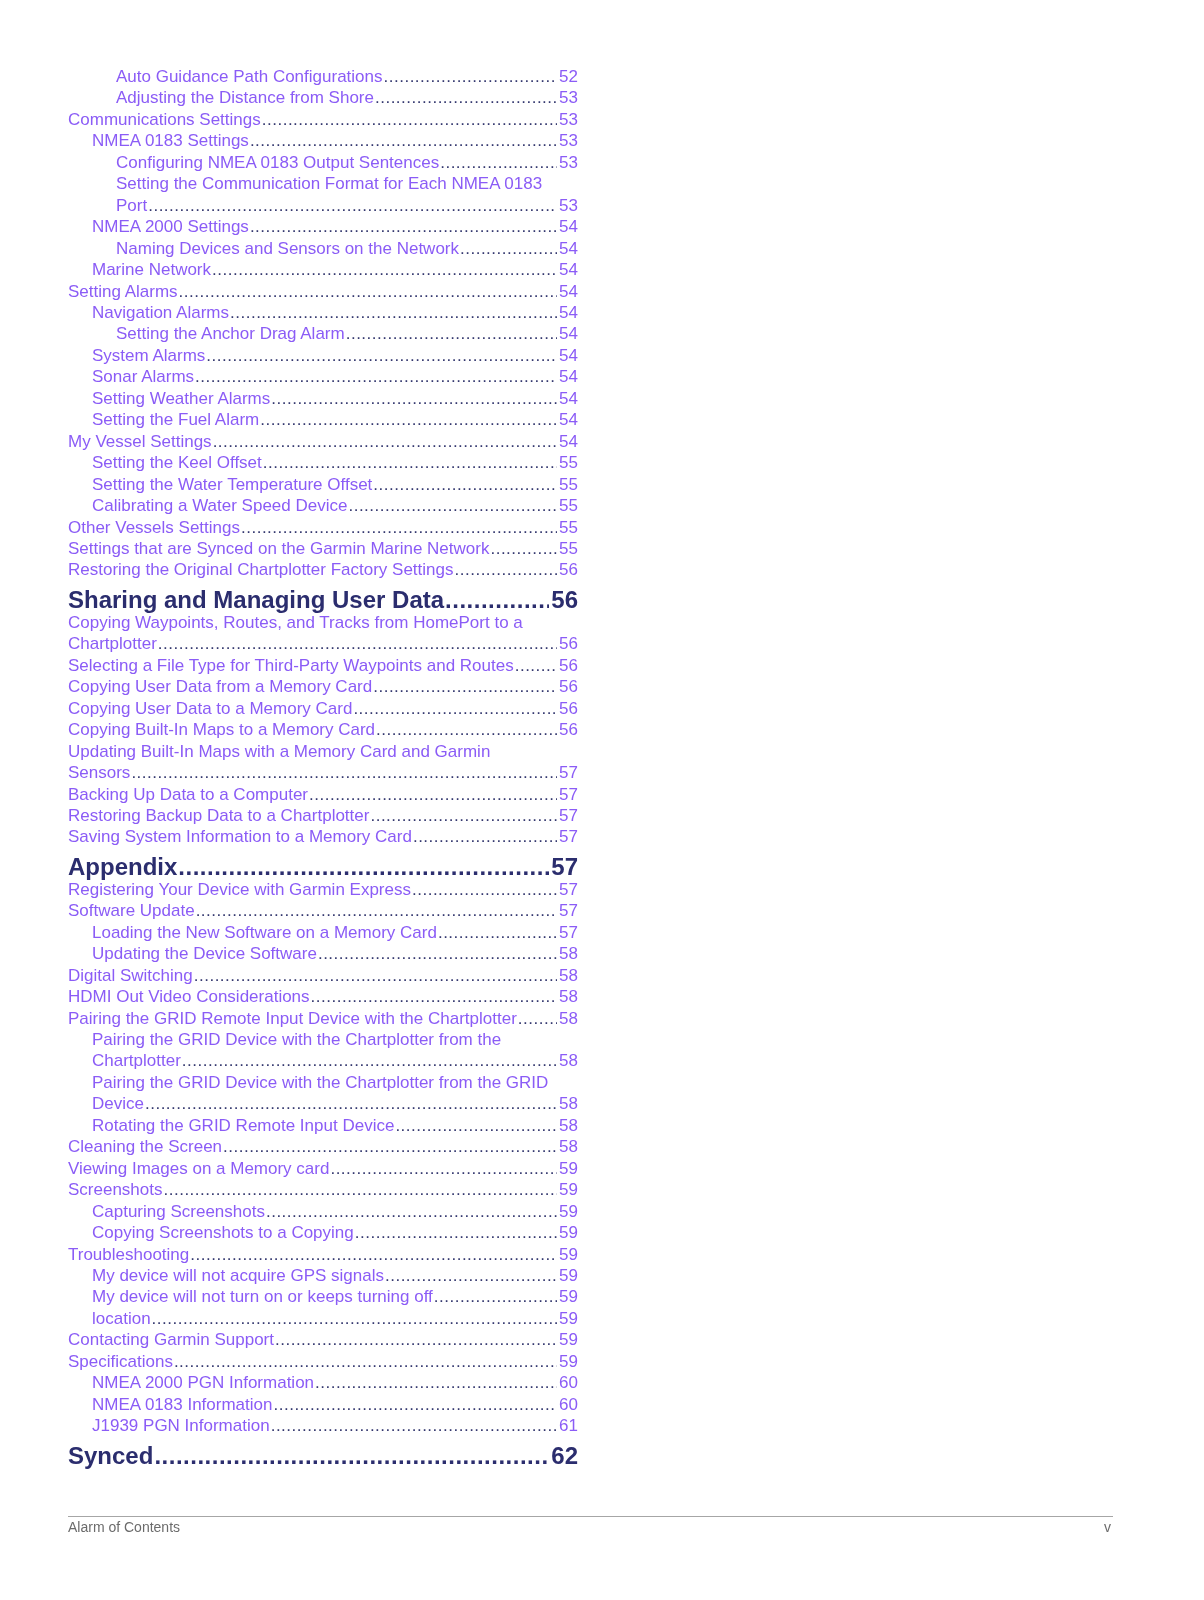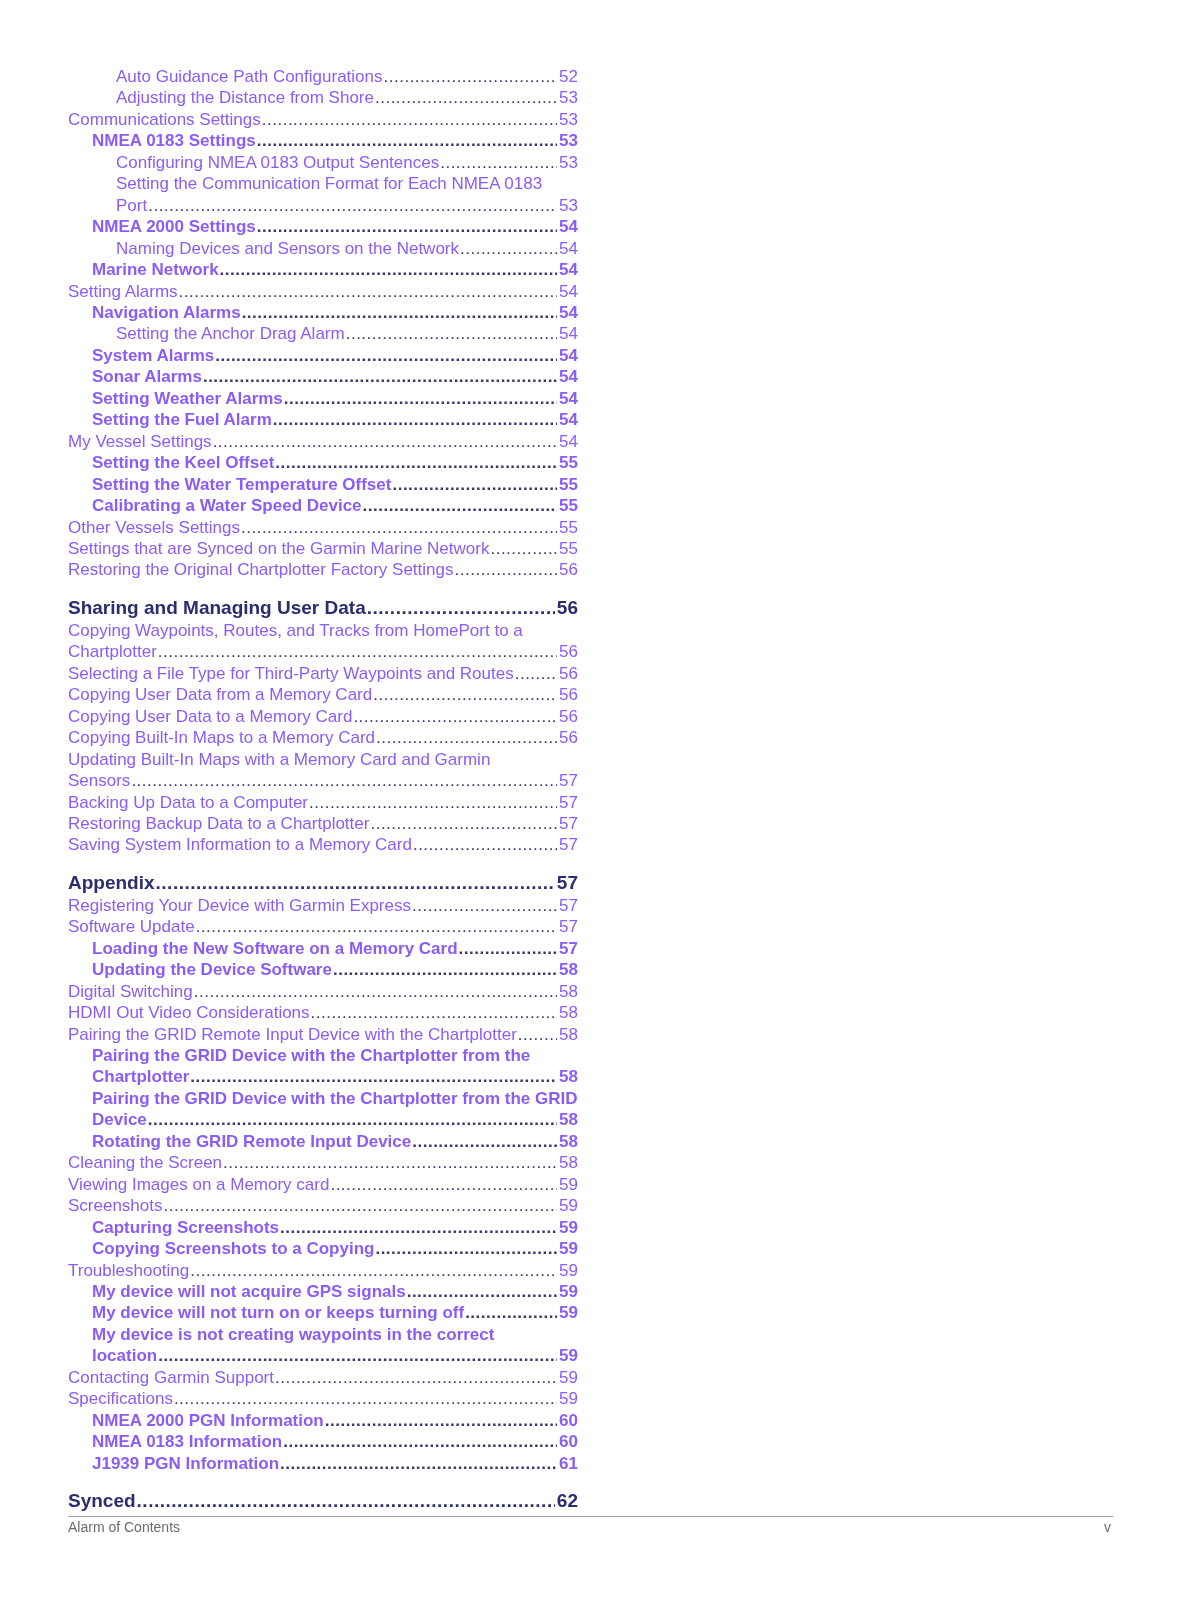--- a/index.html
+++ b/index.html
@@ -7,23 +7,23 @@
            font-family: "Liberation Sans", sans-serif; }
     .toc { position: absolute; left: 68px; top: 66px; width: 510px; }
     .entry { position: relative; font-size: 17px; line-height: 21.45px; color: #8b5cf6; }
     .entry .row { display: flex; align-items: baseline; }
     .entry .title { white-space: nowrap; }
     .entry .dots { flex: 1; overflow: hidden; white-space: nowrap; margin: 0 2px 0 1px; color: #34386f; }
     .entry .dots::before { content: "........................................................................................................................................................................................................"; letter-spacing: 0.5px; }
     .entry .page { white-space: nowrap; }
     .entry .pre { display: block; white-space: nowrap; }
     .lvl1 { padding-left: 0; }
-    .lvl2 { padding-left: 24px; font-weight: bold; }
+    .lvl2 { padding-left: 24px; }
     .lvl3 { padding-left: 48px; }
-    .heading { font-weight: bold; font-size: 19px; color: #2b2d6e; line-height: 21px; margin-top: 16px; margin-bottom: 2px; }
+    .heading { font-weight: bold; font-size: 24px; color: #2b2d6e; line-height: 21px; margin-top: 8px; margin-bottom: 2px; }
     .heading .dots { color: #2b2d6e; }
     .footer-rule { position: absolute; left: 68px; top: 1516px; width: 1045px; height: 0; border-top: 1.5px solid #a6a6a6; }
     .footer-left { position: absolute; left: 68px; top: 1519px; font-size: 14px; color: #6b6b6b; }
     .footer-right { position: absolute; left: 1104px; top: 1519px; font-size: 14px; color: #6b6b6b; }
   </style>
 </head>
 <body>
 
 <div class="toc" id="toc">
     <div class="entry lvl3">
@@ -389,21 +389,20 @@
       </div>
     </div>
     <div class="entry lvl2">
       <div class="row">
         <span class="title">My device will not turn on or keeps turning off</span>
         <span class="dots"></span>
         <span class="page">59</span>
       </div>
     </div>
     <div class="entry lvl2">
-      <span class="pre">My device is not creating waypoints in the correct</span>
       <div class="row">
         <span class="title">location</span>
         <span class="dots"></span>
         <span class="page">59</span>
       </div>
     </div>
     <div class="entry lvl1">
       <div class="row">
         <span class="title">Contacting Garmin Support</span>
         <span class="dots"></span>

